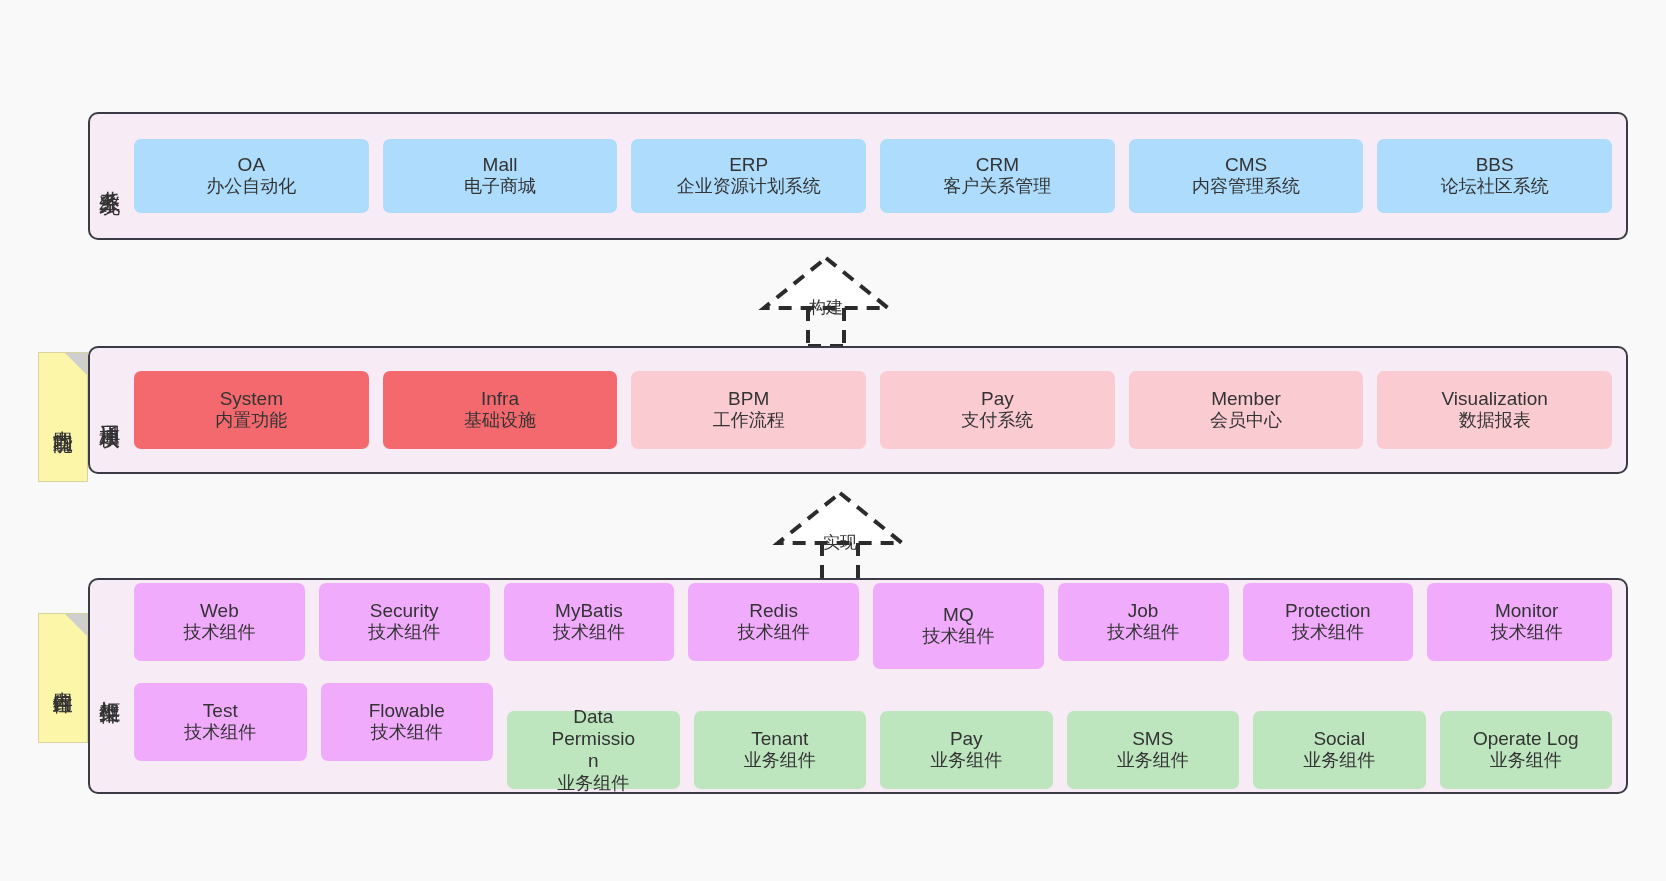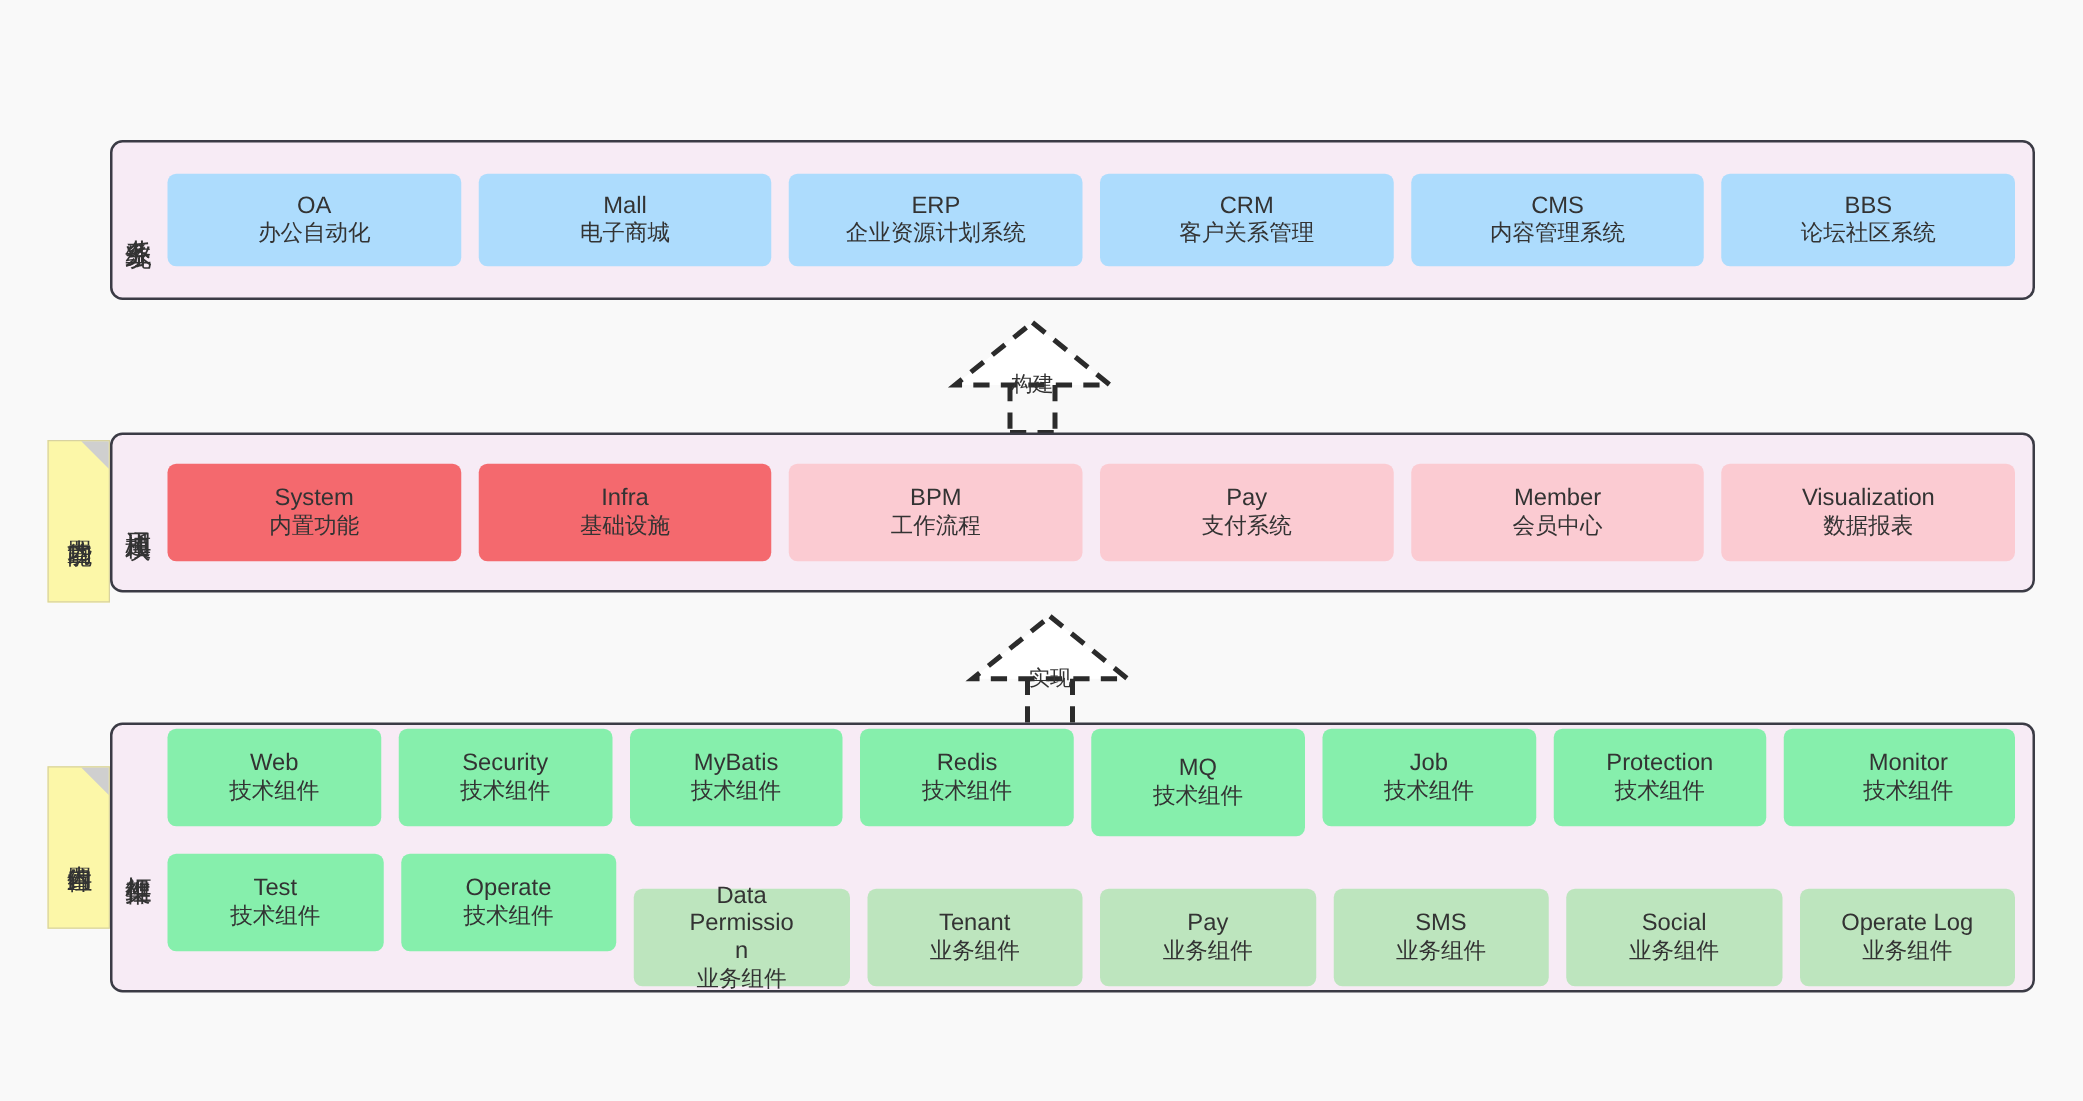--- a/index.html
+++ b/index.html
@@ -72,21 +72,21 @@
   .cell .cn{
     font-size:18px;
     line-height:1.2;
     color:#333333;
   }
 
   
   .c-blue{background:#ADDCFD;}
   .c-red{background:#F4696E;}
   .c-pink{background:#FBCBD2;}
-  .c-green{background:#86efac;}
+  .c-green{background:#f0abfc;}
   .c-lightgreen{background:#BDE5BE;margin-top:28px;}
 
   
   .note{
     position:absolute;
     background:#FCF7A8;
     border:1px solid #D8D2A0;
     box-sizing:border-box;
     display:flex;
     align-items:center;
@@ -276,21 +276,21 @@
           <div class="cn">技术组件</div>
         </div>
       </div>
 
       <div class="row">
         <div class="cell c-green" style="height:78px;">
           <div class="en">Test</div>
           <div class="cn">技术组件</div>
         </div>
         <div class="cell c-green" style="height:78px;">
-          <div class="en">Operate</div>
+          <div class="en">Flowable</div>
           <div class="cn">技术组件</div>
         </div>
         <div class="cell c-lightgreen" style="height:78px;">
           <div class="en" style="max-width:88px;">Data Permission</div>
           <div class="cn">业务组件</div>
         </div>
         <div class="cell c-lightgreen" style="height:78px;">
           <div class="en">Tenant</div>
           <div class="cn">业务组件</div>
         </div>

